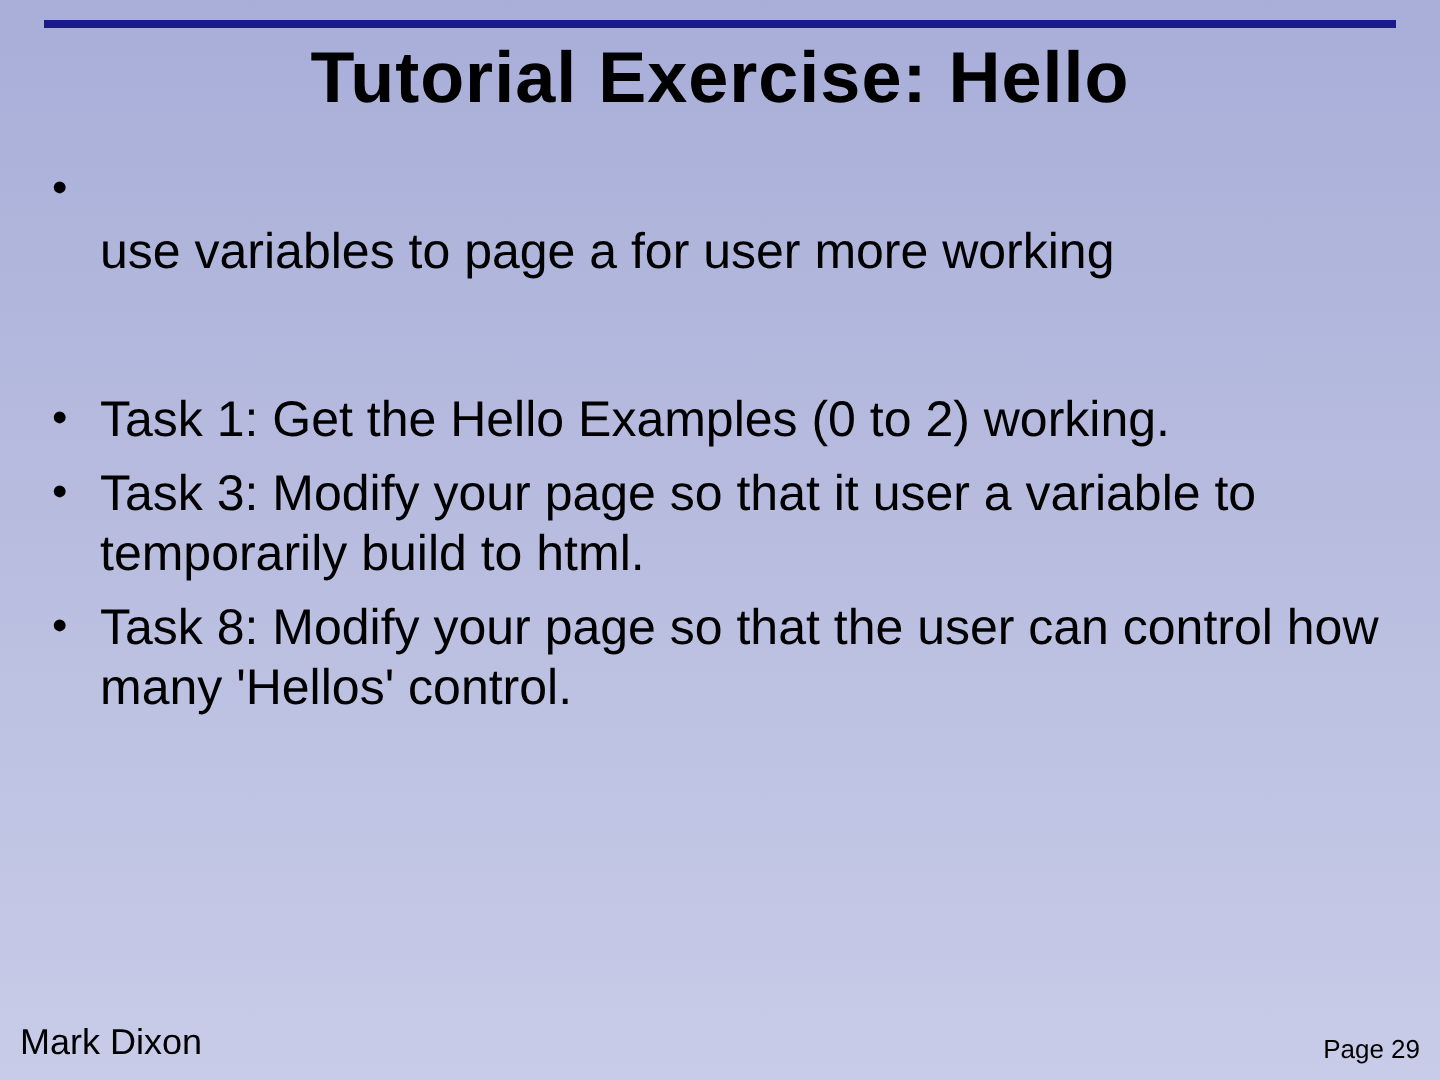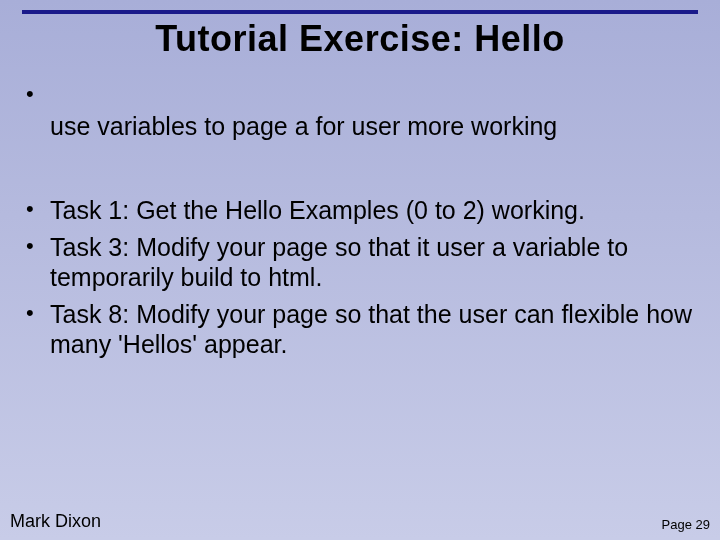--- a/index.html
+++ b/index.html
@@ -100,20 +100,20 @@
   <div class="bullet">
     <div class="dot">•</div>
     <div class="text">
       <span class="b">Task 3</span><span>: Modify your page so that it user a variable to temporarily build to html.</span>
     </div>
   </div>
 
   <div class="bullet">
     <div class="dot">•</div>
     <div class="text">
-      <span class="b">Task 8</span><span>: Modify your page so that the user can flexible how many 'Hellos' appear.</span>
+      <span class="b">Task 8</span><span>: Modify your page so that the user can control how many 'Hellos' control.</span>
     </div>
   </div>
 
 </div>
 
 <div class="footer-left">Mark Dixon</div>
 <div class="footer-right">Page 29</div>
 
 </body></html>

